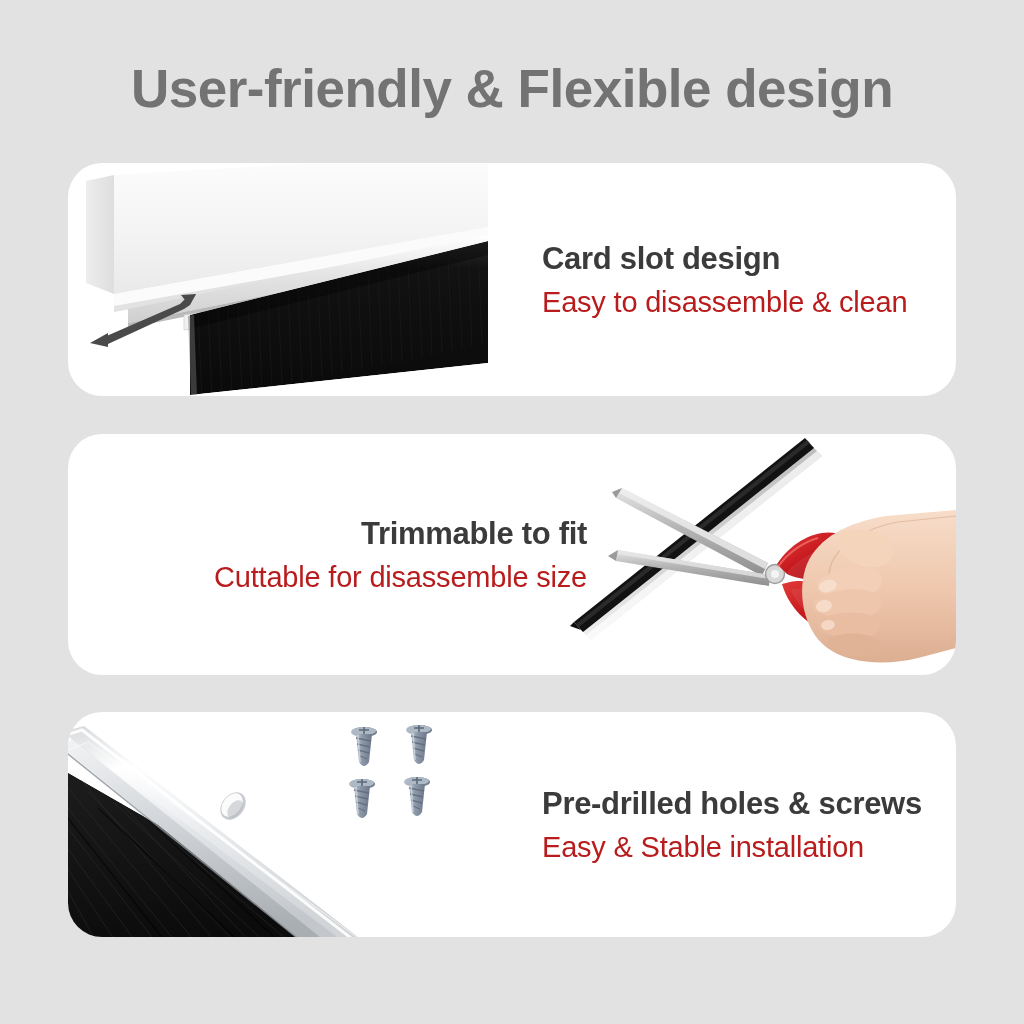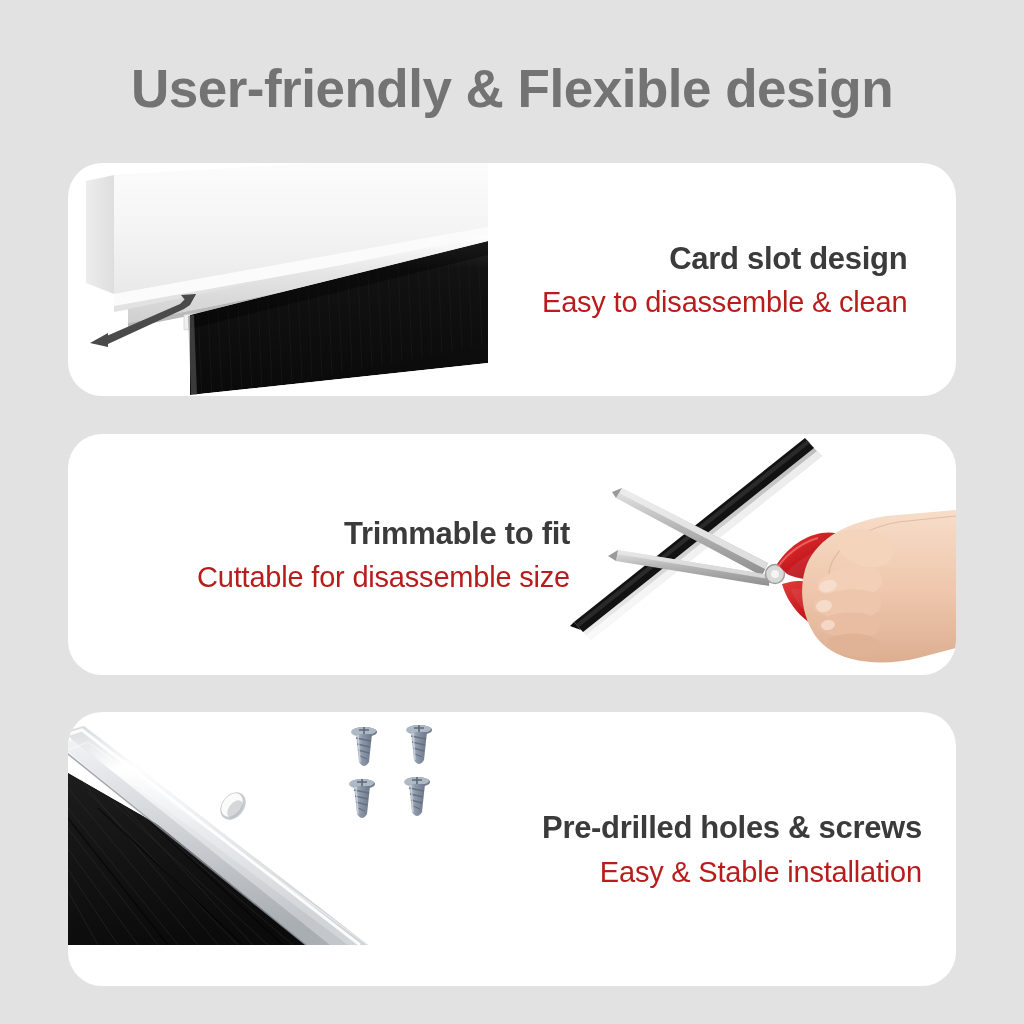--- a/index.html
+++ b/index.html
@@ -33,30 +33,30 @@
   .card {
     position: absolute;
     left: 68px;
     width: 888px;
     background: #ffffff;
     border-radius: 34px;
     overflow: hidden;
   }
   #card-1 { top: 163px; height: 233px; }
   #card-2 { top: 434px; height: 241px; }
-  #card-3 { top: 712px; height: 274px; }
+  #card-3 { top: 712px; height: 225px; }
 
   
   .text-block {
     position: absolute;
     top: 50%;
     transform: translateY(-50%);
   }
-  .text-right-side { left: 474px; text-align: right; }
-  .text-left-side  { left: 24px; width: 478px; text-align: right; }
+  .text-right-side { left: 474px; text-align: left; }
+  .text-left-side  { left: 41px; width: 478px; text-align: right; }
 
   .feature-title {
     font-size: 31px;
     font-weight: bold;
     color: #3b3b3b;
     letter-spacing: -0.3px;
     line-height: 1.15;
     white-space: nowrap;
   }
   .feature-sub {

